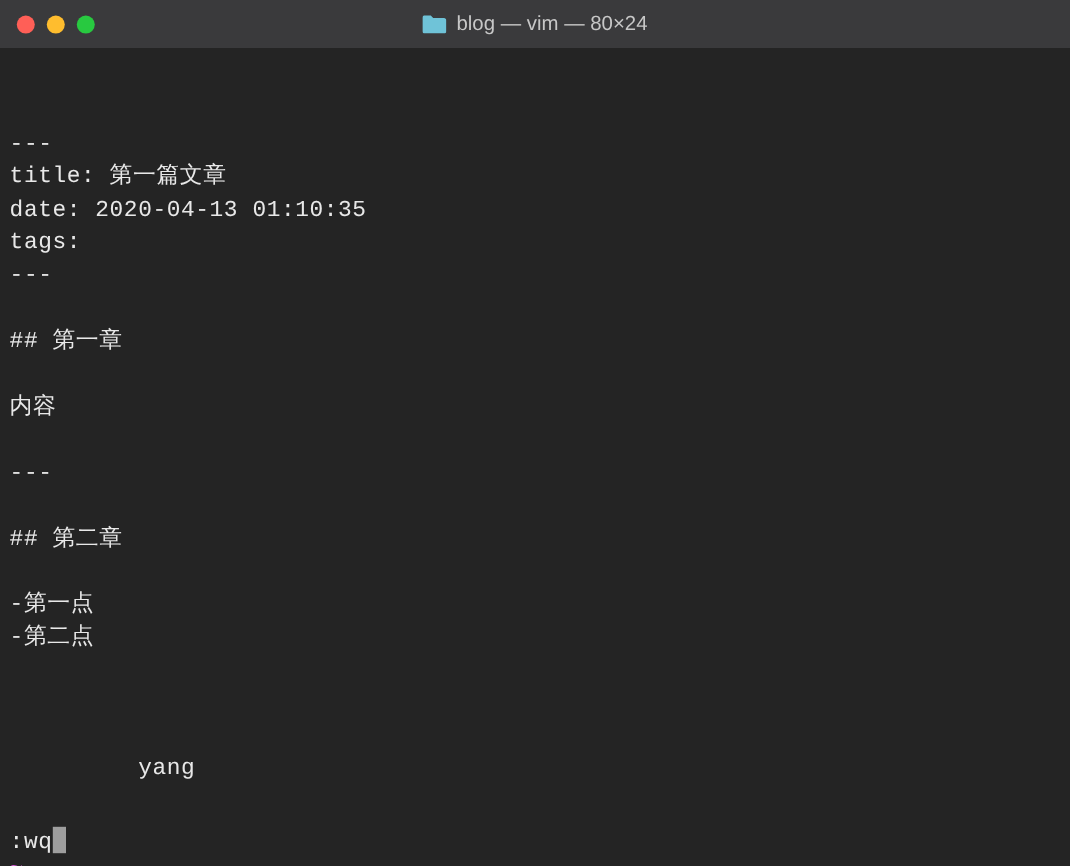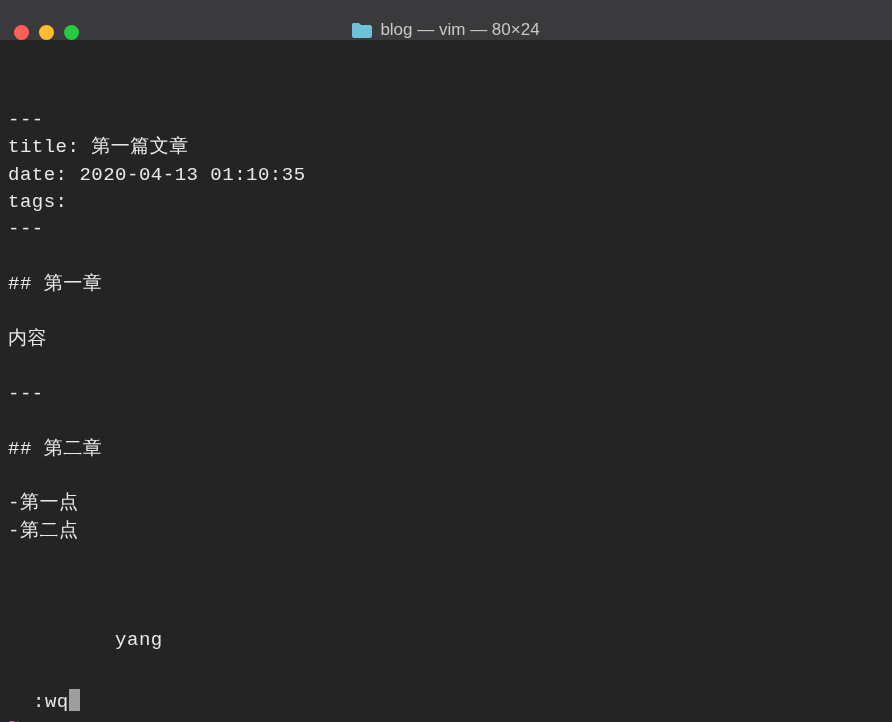--- a/index.html
+++ b/index.html
@@ -7,21 +7,21 @@
       font-family: "Menlo", "Monaco", "Courier New", monospace;
       background: #1e1e1e;
       width: 892px;
       height: 722px;
       overflow: hidden;
     }
     .titlebar {
       height: 40px;
       background: #3a3a3c;
       display: flex;
-      align-items: flex-end;
+      align-items: center;
       position: relative;
       padding: 0 14px;
     }
     .traffic-lights {
       display: flex;
       gap: 10px;
       align-items: center;
     }
     .light {
       width: 15px;
@@ -57,21 +57,20 @@
       position: relative;
     }
     .line { min-height: 27.4px; }
     .tilde { color: #d95cd9; }
     .command-line {
       position: absolute;
       bottom: 6px;
       left: 8px;
       right: 24px;
       color: #e8e8e8;
-      margin-left: 25px;
     }
     .cursor {
       display: inline-block;
       width: 11px;
       height: 22px;
       background: #9e9e9e;
       vertical-align: text-bottom;
       margin-bottom: 2px;
     }
   </style>

